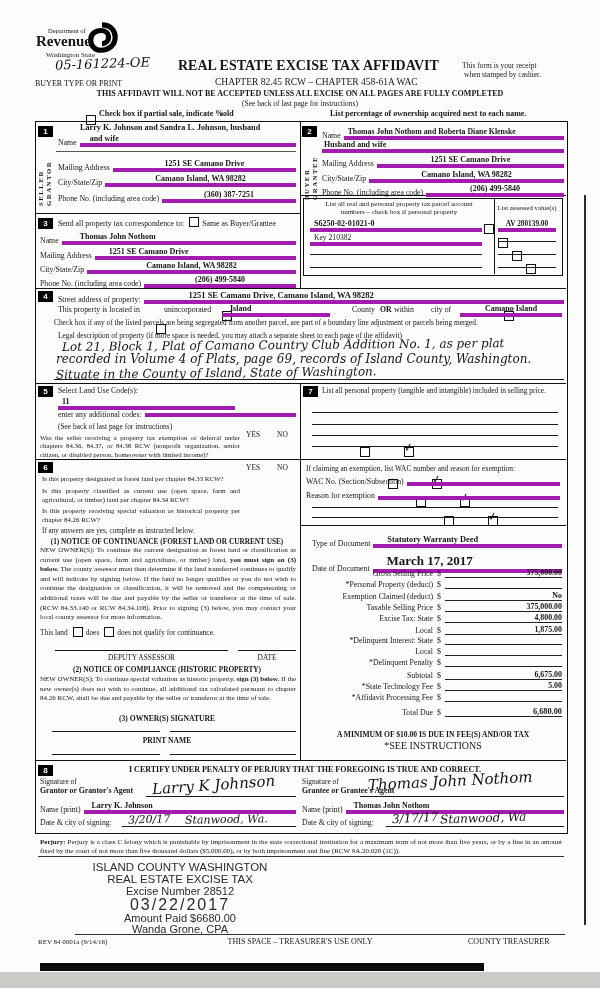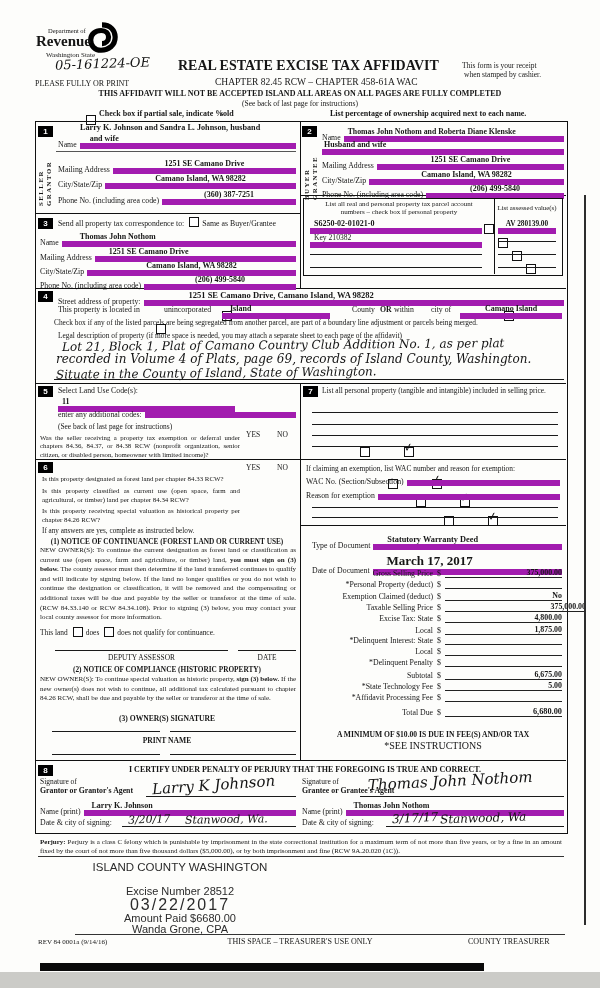--- a/index.html
+++ b/index.html
@@ -8,21 +8,21 @@
   .A{position:absolute;}
   .B{font-weight:bold;}
   .C{text-align:center;}
   .J{text-align:justify;}
   .hl{position:absolute;border-top:1.4px solid #111;height:0;}
   .thin{border-top:1px solid #333;}
   .vl{position:absolute;border-left:1.4px solid #111;width:0;}
   .badge{position:absolute;background:#000;color:#fff;font:bold 8px "Liberation Sans",sans-serif;width:15px;height:11px;line-height:11px;text-align:center;}
   .row{position:absolute;display:flex;align-items:flex-end;white-space:nowrap;font-size:7.8px;}
   .lab{white-space:nowrap;padding-right:3px;}
-  .fill{flex:1;border-bottom:6px solid #a21caf;text-align:center;font-weight:bold;font-size:8px;white-space:nowrap;}
+  .fill{flex:1;border-bottom:4px solid #a21caf;text-align:center;font-weight:bold;font-size:8px;white-space:nowrap;}
   .fl{text-align:left;padding-left:10px;}
   .bline{position:absolute;border-bottom:1px solid #1a1a1a;height:0;}
   .cb{display:inline-block;width:8px;height:8px;border:1px solid #111;background:#fff;position:relative;vertical-align:-1px;flex:none;}
   .tick{position:absolute;left:-1px;top:-7px;font:11px "DejaVu Sans",sans-serif;transform:rotate(-12deg);color:#111;}
   .hand{font-family:"DejaVu Serif",serif;font-style:italic;color:#141414;}
   .vert{position:absolute;writing-mode:vertical-rl;transform:rotate(180deg);font:bold 6.8px "Liberation Serif",serif;letter-spacing:1.5px;}
   .para{position:absolute;font-size:7px;line-height:9.6px;}
   .trow{position:absolute;display:flex;align-items:flex-end;font-size:7.8px;}
   .tlab{width:133px;text-align:right;white-space:nowrap;}
   .tdol{width:12px;text-align:center;}
@@ -38,25 +38,25 @@
   <div class="A" style="left:48px;top:27px;font-size:6.5px;">Department of</div>
   <div class="A" style="left:86px;top:22px;">
     <svg width="32" height="32" viewBox="0 0 34 34">
         <path d="M17 3 C26 3 31 9 31 16 C31 25 24 30 16 30 C9 30 5 25 5 19 C5 13 10 9 16 9 C21 9 24 12 24 16 C24 20 21 23 17 23" fill="none" stroke="#000" stroke-width="5.5"></path>
       </svg>
   </div>
   <div class="A B" style="left:36px;top:33px;font-size:15px;">Revenue</div>
   <div class="A" style="left:46px;top:51px;font-size:7px;">Washington State</div>
   <div class="A hand" style="left:55px;top:56px;font-size:13px;transform:rotate(-2deg);">05-161224-OE</div>
   <div class="A B" style="left:178px;top:58px;font-size:14px;">REAL ESTATE EXCISE TAX AFFIDAVIT</div>
-  <div class="A" style="left:35px;top:79px;font-size:8px;">PLEASE FULLY OR PRINT</div>
+  <div class="A" style="left:35px;top:79px;font-size:8px;">BUYER TYPE OR PRINT</div>
   <div class="A" style="left:215px;top:77px;font-size:9.5px;">CHAPTER 82.45 RCW – CHAPTER 458-61A WAC</div>
   <div class="A" style="left:462px;top:61px;font-size:7.5px;">This form is your receipt</div>
   <div class="A" style="left:464px;top:70px;font-size:7.5px;">when stamped by cashier.</div>
-  <div class="A B C" style="left:30px;top:89px;width:540px;font-size:8px;">THIS AFFIDAVIT WILL NOT BE ACCEPTED ISLAND ALL AREAS ON ALL PAGES ARE FULLY COMPLETED</div>
+  <div class="A B C" style="left:30px;top:89px;width:540px;font-size:8px;">THIS AFFIDAVIT WILL NOT BE ACCEPTED UNLESS ALL EXCISE ON ALL PAGES ARE FULLY COMPLETED</div>
   <div class="A C" style="left:30px;top:99px;width:540px;font-size:7.5px;">(See back of last page for instructions)</div>
 
   
   <span class="cb A" style="left:86px;top:110px;"></span>
   <div class="A B" style="left:99px;top:109px;font-size:8px;">Check box if partial sale, indicate %</div>
   <div class="A B" style="left:220px;top:109px;font-size:8px;">sold</div>
   <div class="A B" style="left:330px;top:109px;font-size:8px;">List percentage of ownership acquired next to each name.</div>
 
   
   <div class="A" style="left:35px;top:121px;width:531px;height:711px;border:1.5px solid #111;"></div>
@@ -294,21 +294,21 @@
   <div class="trow" style="left:300px;top:580px;width:262px;">
     <span class="tlab">*Personal Property (deduct)</span>
       <span class="tdol">$</span>
       <span class="tline"></span>
   </div>
   <div class="trow" style="left:300px;top:591px;width:262px;">
     <span class="tlab">Exemption Claimed (deduct)</span>
       <span class="tdol">$</span>
       <span class="tline">No</span>
   </div>
-  <div class="trow" style="left:300px;top:602px;width:286px;">
+  <div class="trow" style="left:300px;top:602px;width:262px;">
     <span class="tlab">Taxable Selling Price</span>
       <span class="tdol">$</span>
       <span class="tline">375,000.00</span>
   </div>
   <div class="trow" style="left:300px;top:613px;width:262px;">
     <span class="tlab">Excise Tax:  State</span>
       <span class="tdol">$</span>
       <span class="tline">4,800.00</span>
   </div>
   <div class="trow" style="left:300px;top:625px;width:262px;">
@@ -387,20 +387,21 @@
 
   
   <div class="para J" style="left:40px;top:838px;width:522px;font-size:7px;line-height:8.8px;">
     <span class="B">Perjury:</span>
     <span>Perjury is a class C felony which is punishable by imprisonment in the state correctional institution for a maximum term of not more than five years, or by a fine in an amount fixed by the court of not more than five thousand dollars ($5,000.00), or by both imprisonment and fine (RCW 9A.20.020 (1C)).</span>
   </div>
   <div class="bline" style="left:38px;top:856px;width:526px;border-color:#333;"></div>
 
   
   <div class="stamp" style="left:60px;top:861px;width:240px;font-size:11.5px;">ISLAND COUNTY WASHINGTON</div>
+  <div class="stamp" style="left:60px;top:873px;width:240px;font-size:11.5px;">REAL ESTATE EXCISE TAX</div>
   <div class="stamp" style="left:60px;top:885px;width:240px;font-size:11px;">Excise Number 28512</div>
   <div class="stamp" style="left:60px;top:896px;width:240px;font-size:16px;letter-spacing:2px;">03/22/2017</div>
   <div class="stamp" style="left:60px;top:912px;width:240px;font-size:11px;">Amount Paid $6680.00</div>
   <div class="stamp" style="left:60px;top:923px;width:240px;font-size:11px;">Wanda Grone, CPA</div>
 
   
   <div class="hl thin" style="left:75px;top:934px;width:490px;"></div>
   <div class="A" style="left:38px;top:938px;font-size:7px;">REV 84 0001a (9/14/16)</div>
   <div class="A C" style="left:190px;top:937px;width:220px;font-size:8px;">THIS SPACE – TREASURER'S USE ONLY</div>
   <div class="A" style="left:468px;top:937px;font-size:8px;">COUNTY TREASURER</div>

